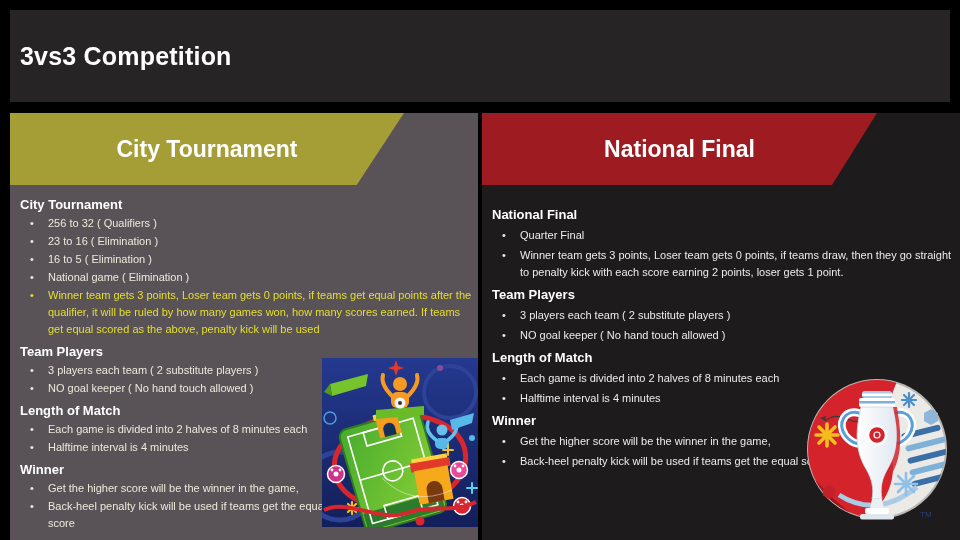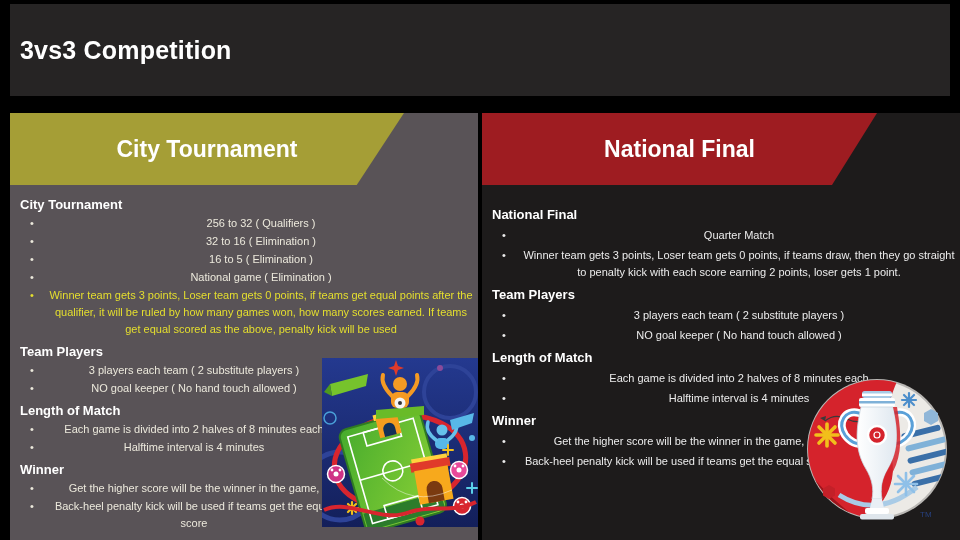--- a/index.html
+++ b/index.html
@@ -6,21 +6,21 @@
   body {
     width:960px; height:540px;
     background:#000;
     font-family:"Liberation Sans", sans-serif;
     position:relative; overflow:hidden;
   }
   .slide { position:absolute; inset:0; }
 
   
   .titlebar {
-    position:absolute; left:10px; top:4px; width:940px; height:92px;
+    position:absolute; left:10px; top:10px; width:940px; height:92px;
     background:#262424; display:flex; align-items:center;
   }
   .titlebar .t {
     color:#fff; font-weight:bold; font-size:25px; padding-left:10px; letter-spacing:.2px;
   }
 
   
   .panel { position:absolute; top:113px; height:534px; }
   .panel.left  { left:10px;  width:468px; background:#595357; }
   .panel.right { left:482px; width:468px; background:#1d1b1b;padding-left:12px; }
@@ -34,21 +34,21 @@
   .banner.red   { width:395px; background:#9e1c21; clip-path:polygon(0 0,100% 0,88.6% 100%,0 100%); }
   .banner .bt { color:#fff; font-weight:bold; font-size:23px; width:88%; text-align:center; }
 
   
   .content { position:absolute; left:10px; right:4px; top:78px; }
   .panel.right .content { top:88px; }
   .heading { color:#fff; font-weight:bold; font-size:13px; line-height:18px; margin-top:5px; }
   .bullet { display:flex; color:#ece9dc; font-size:11px; line-height:17px; margin-top:1px; padding-left:10px; }
   .panel.right .bullet { color:#ececec; margin-top:3px; }
   .dot { width:18px; flex:none; }
-  .btext { flex:1;text-align:center; }
+  .btext { flex:1; }
   .bullet.y { color:#e5df2e; }
   .panel.left  .narrow { max-width:310px; }
   .panel.right .narrow { max-width:336px; }
 
   
   .artwork  { position:absolute; left:312px; top:245px; width:156px; height:169px; }
   .eurologo { position:absolute; left:323px; top:264px; width:144px; height:144px; }
 </style>
 </head>
 <body>
@@ -65,21 +65,21 @@
     </div>
     <div class="content">
 
       <div class="heading">City Tournament</div>
       <div class="bullet">
           <span class="dot">•</span>
           <span class="btext">256 to 32 ( Qualifiers )</span>
         </div>
       <div class="bullet">
           <span class="dot">•</span>
-          <span class="btext">32 to 16 ( Elimination )</span>
+          <span class="btext">23 to 16 ( Elimination )</span>
         </div>
       <div class="bullet">
           <span class="dot">•</span>
           <span class="btext">16 to 5 ( Elimination )</span>
         </div>
       <div class="bullet">
           <span class="dot">•</span>
           <span class="btext">National game ( Elimination )</span>
         </div>
       <div class="bullet y">
@@ -216,21 +216,21 @@
 
   <div class="panel right">
     <div class="banner red">
       <div class="bt">National Final</div>
     </div>
     <div class="content">
 
       <div class="heading">National Final</div>
       <div class="bullet">
           <span class="dot">•</span>
-          <span class="btext">Quarter Match</span>
+          <span class="btext">Quarter Final</span>
         </div>
       <div class="bullet y">
           <span class="dot">•</span>
           <span class="btext">Winner team gets 3 points, Loser team gets 0 points, if teams draw, then they go straight to penalty kick with each score earning 2 points, loser gets 1 point.</span>
         </div>
 
       <div class="heading">Team Players</div>
       <div class="bullet">
           <span class="dot">•</span>
           <span class="btext">3 players each team ( 2 substitute players )</span>

